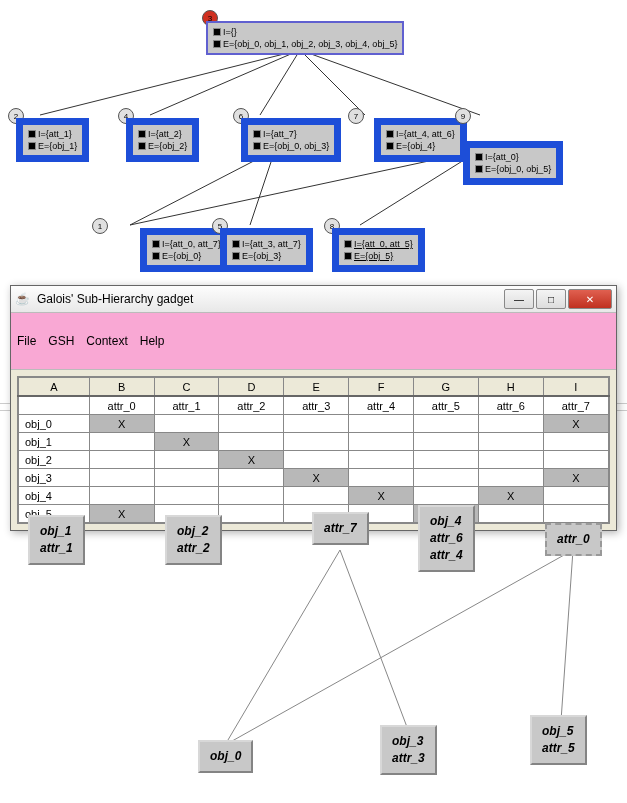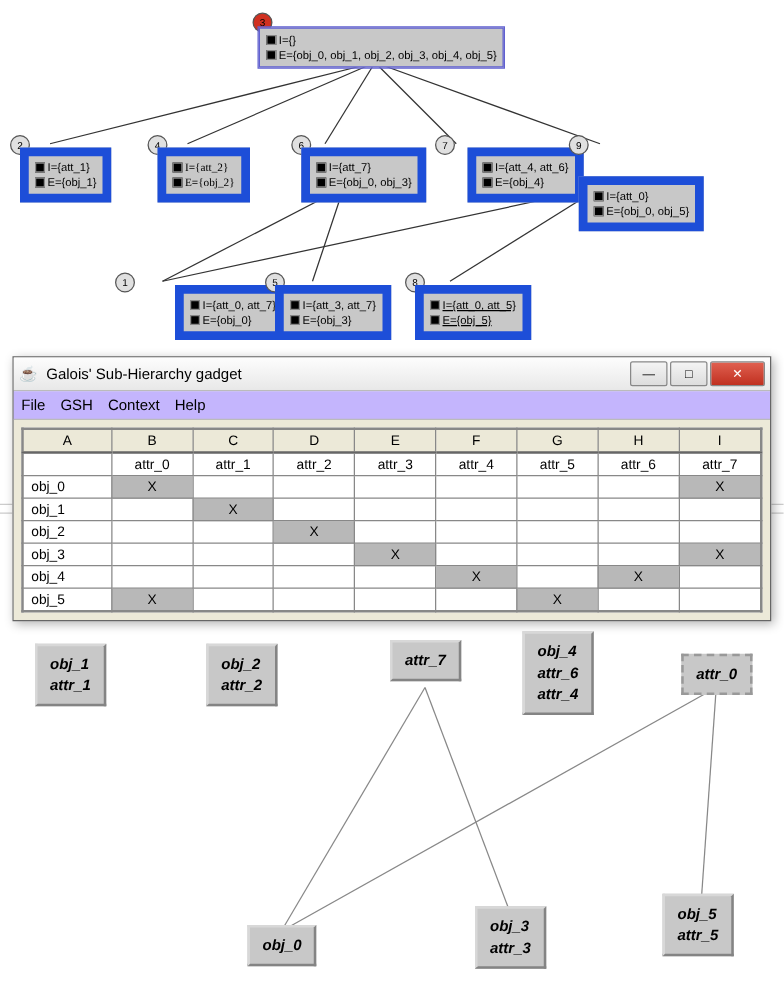--- a/index.html
+++ b/index.html
@@ -101,22 +101,22 @@
     border-radius: 2px;
     font-size: 10px;
     display: flex; align-items: center; justify-content: center;
   }
   .win-btn.close {
     background: linear-gradient(#e06050,#c03020);
     color: #fff;
     width: 42px;
   }
   .menubar {
-    background: #c4b5fd;
-    padding: 4px 6px;
+    background: #f9a8d4;
+    padding: 21px 6px;
     font-size: 12px;
     display: flex;
     gap: 12px;
     border-bottom: 1px solid #bbb;
   }
   .menubar span { cursor: default; }
   .table-wrap { padding: 6px; background: #ece9d8; }
   table.ctx {
     border-collapse: collapse;
     width: 100%;
@@ -214,21 +214,21 @@
       </div>
     <div class="node-line">
         <span class="sq"></span>
         <span>E={obj_1}</span>
       </div>
   </div>
 
   <div class="node-number" style="left:118px; top:108px;">
       <span>4</span>
     </div>
-  <div class="node-box" style="left:126px; top:118px;font-family:Liberation Serif, serif;">
+  <div class="node-box" style="left:126px; top:118px;">
     <div class="node-line">
         <span class="sq"></span>
         <span>I={att_2}</span>
       </div>
     <div class="node-line">
         <span class="sq"></span>
         <span>E={obj_2}</span>
       </div>
   </div>
 

